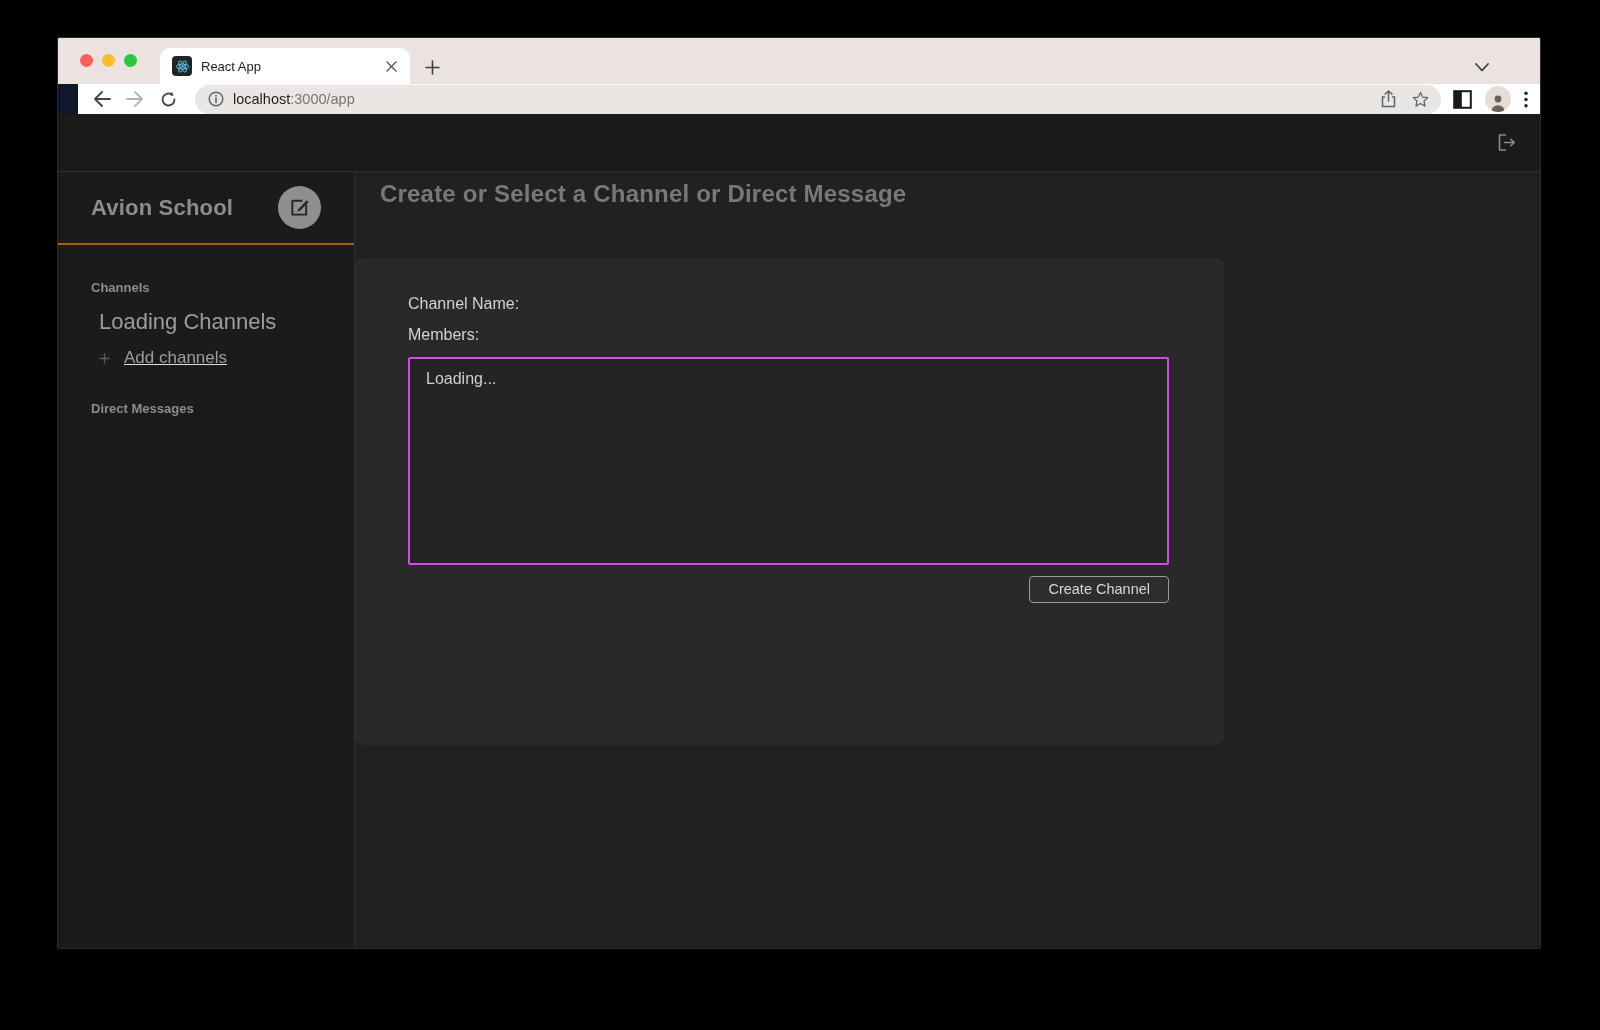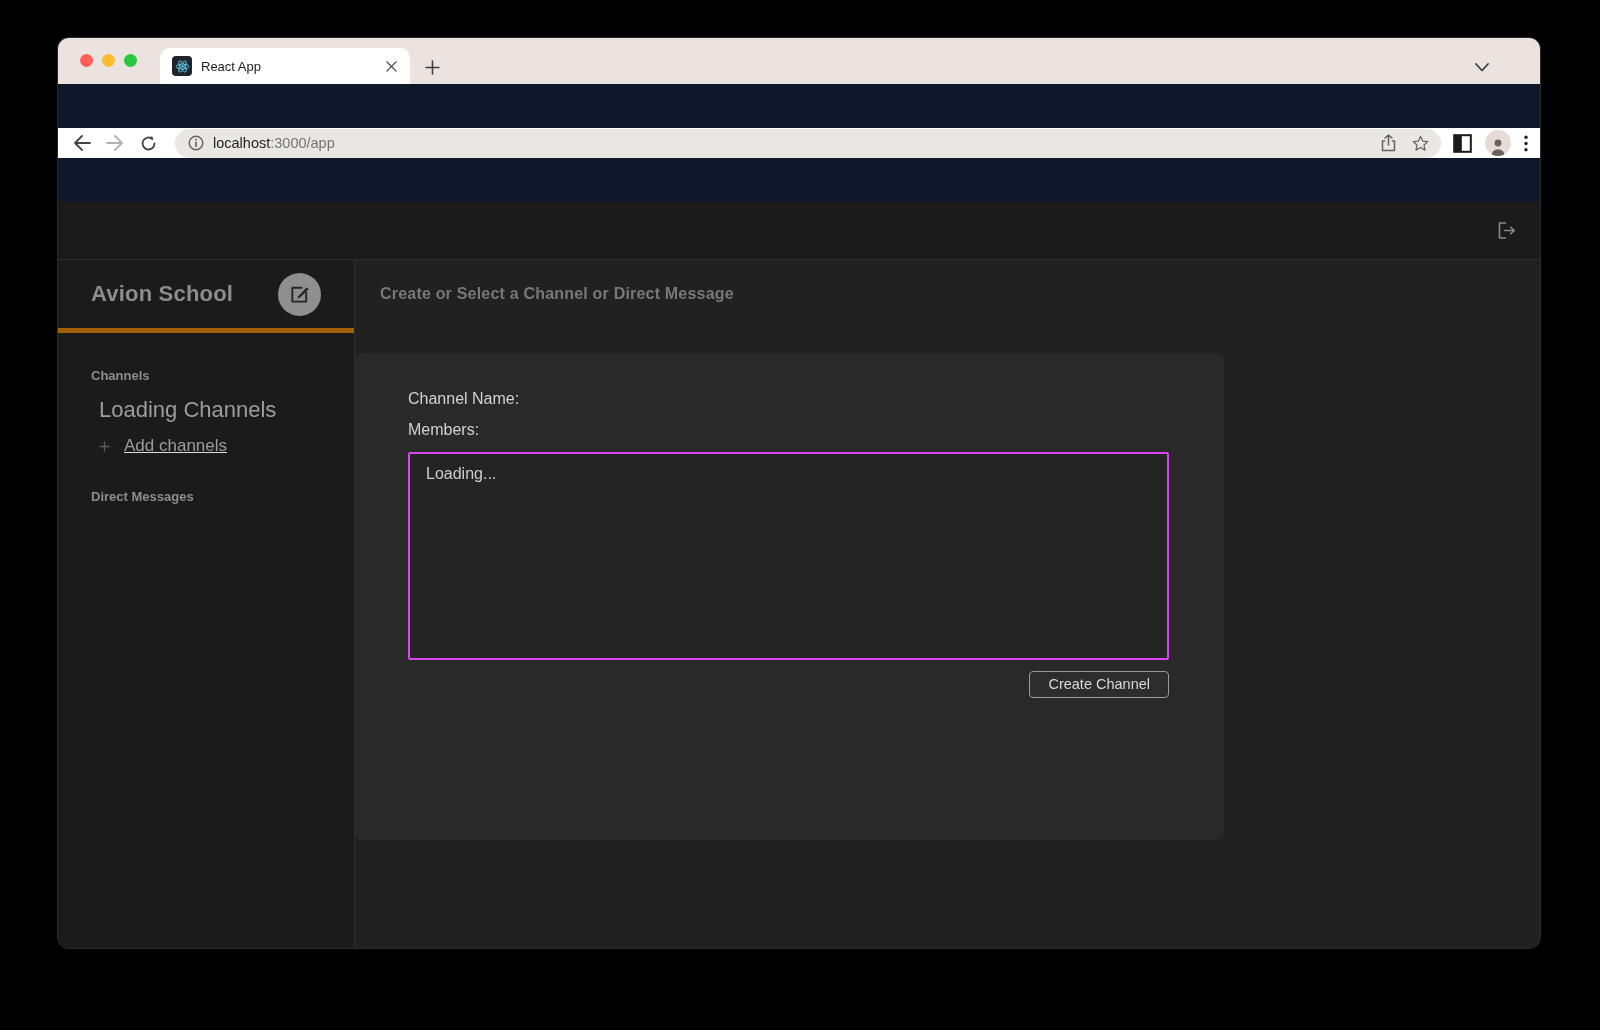--- a/index.html
+++ b/index.html
@@ -1,72 +1,72 @@
 <!DOCTYPE html>
 <html><head>
 <meta charset="utf-8">
 <style>
   * { margin:0; padding:0; box-sizing:border-box; }
   html,body { width:1600px; height:1030px; background:#000; font-family:"Liberation Sans", sans-serif; overflow:hidden; }
 
   .window {
     position:absolute; left:58px; top:38px; width:1482px; height:910px;
-    border-radius:11px; overflow:hidden; background:#0f172a;
+    border-radius:1px; overflow:hidden; background:#0f172a;
     box-shadow:0 0 0 1px rgba(120,120,120,.35), 0 20px 60px rgba(0,0,0,.8);
-    display:flex; flex-direction:column;gap:44px;
+    display:flex; flex-direction:column;
   }
 
   
   .tabstrip { height:46px; background:#ebe3e0; flex:0 0 auto; position:relative; display:flex; align-items:flex-end; }
   .traffic { position:absolute; left:22px; top:16px; display:flex; gap:9px; }
   .traffic span { width:13px; height:13px; border-radius:50%; display:block; }
   .t-red { background:#ff5f57; } .t-yellow { background:#febc2e; } .t-green { background:#28c840; }
   .tab {
     position:absolute; left:102px; top:10px; width:250px; height:36px; background:#fff;
     border-radius:10px 10px 0 0; display:flex; align-items:center; padding:0 10px 0 12px;
   }
   .favicon { width:20px; height:20px; border-radius:4px; background:#20232a; display:flex; align-items:center; justify-content:center; flex:0 0 auto; }
   .tab-title { font-size:13px; color:#202124; margin-left:9px; flex:1; white-space:nowrap; overflow:hidden; }
   .tab-close { width:18px; height:18px; border-radius:4px; display:flex; align-items:center; justify-content:center; cursor:pointer; }
   .newtab-btn { position:absolute; left:362px; top:17px; width:24px; height:24px; display:flex; align-items:center; justify-content:center; border-radius:6px; }
   .tab-chevron { position:absolute; right:46px; top:17px; width:24px; height:24px; display:flex; align-items:center; justify-content:center; }
 
   
-  .toolbar { height:30px; background:#fff; flex:0 0 auto; display:flex; align-items:center; padding:0 12px 0 10px; }
+  .toolbar { height:30px; background:#fff; flex:0 0 auto; display:flex; align-items:center; padding:0 12px 0 10px;margin-left:20px; }
   .nav-btn { width:28px; height:28px; display:flex; align-items:center; justify-content:center; border-radius:50%; flex:0 0 auto; margin-right:5px; }
   .omnibox {
     flex:1; height:29px; background:#e9e6e4; border-radius:15px; margin:0 10px 0 8px;
     display:flex; align-items:center; padding:0 12px 0 13px; min-width:0;
   }
   .omni-text { font-size:14.5px; margin-left:9px; flex:1; white-space:nowrap; overflow:hidden; }
   .omni-host { color:#1f1f1f; }
   .omni-path { color:#757575; }
   .omni-actions { display:flex; align-items:center; gap:16px; margin-left:10px; }
   .tb-right { display:flex; align-items:center; gap:13px; flex:0 0 auto; margin-left:2px; }
   .avatar { width:26px; height:26px; border-radius:50%; background:#e6dcd7; display:flex; align-items:flex-end; justify-content:center; overflow:hidden; }
 
   
   .app { flex:1; background:#212121; display:flex; flex-direction:column; color:#ddd; min-height:0; }
   .app-topbar { height:58px; flex:0 0 auto; background:#1b1b1b; border-bottom:1px solid #2e2e2e; display:flex; align-items:center; justify-content:flex-end; padding-right:24px; }
   .app-body { flex:1; display:flex; min-height:0; }
 
   .sidebar { width:297px; flex:0 0 auto; background:#1b1b1b; border-right:1px solid #2e2e2e; display:flex; flex-direction:column; }
-  .workspace-row { height:73px; flex:0 0 auto; border-bottom:5px solid #a16207; display:flex; align-items:center; justify-content:space-between; padding:0 33px; }
+  .workspace-row { height:73px; flex:0 0 auto; border-bottom:2px solid #a16207; display:flex; align-items:center; justify-content:space-between; padding:0 33px; }
   .workspace-title { font-size:22px; font-weight:bold; color:#8d8d8d; letter-spacing:.2px; }
   .compose-btn { width:43px; height:43px; border-radius:50%; background:#8f8f8f; display:flex; align-items:center; justify-content:center; cursor:pointer; flex:0 0 auto; }
   .side-nav { padding:35px 20px 0 33px; }
   .nav-header { font-size:13px; font-weight:bold; color:#8d8d8d; }
   .nav-muted { font-size:22px; color:#9d9d9d; margin-top:14px;margin-left:8px; }
   .add-row { display:flex; align-items:center; margin-top:13px; cursor:pointer;text-decoration:underline; }
   .add-plus { width:22px; display:flex; justify-content:center; margin-left:2px; }
   .add-label { font-size:17px; color:#9d9d9d; margin-left:9px; }
   .dm-header { margin-top:33px; }
 
   .main { flex:1; min-width:0; background:#212121; }
-  .main-heading { margin:25px 0 0 25px; font-size:16px; font-weight:bold; color:#787878; letter-spacing:.2px; }
+  .main-heading { margin:8px 0 0 25px; font-size:24px; font-weight:bold; color:#787878; letter-spacing:.2px; }
   .card { margin-top:50px; width:869px; height:487px; background:#292929; border-radius:8px; padding:37px 55px 0 53px; }
   .field-label { font-size:16px; color:#d2d2d2; }
   .field-label + .field-label { margin-top:13px; }
   .members-box {
     margin-top:13px; height:208px; width:100%; background:#242424;
     border:2px solid #d946ef; border-radius:2px; padding:11px 16px; resize:none;
     font-family:"Liberation Sans", sans-serif; font-size:16px; color:#cdcdcd;
   }
   .btn-row { margin-top:11px; display:flex; justify-content:flex-end; }
   .create-btn {

